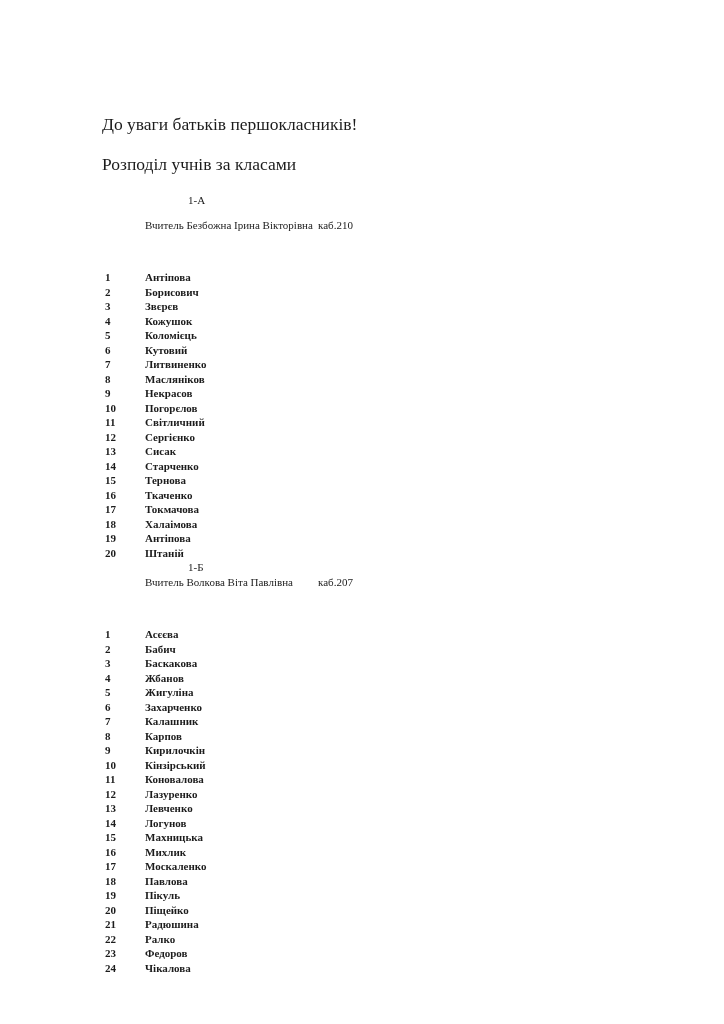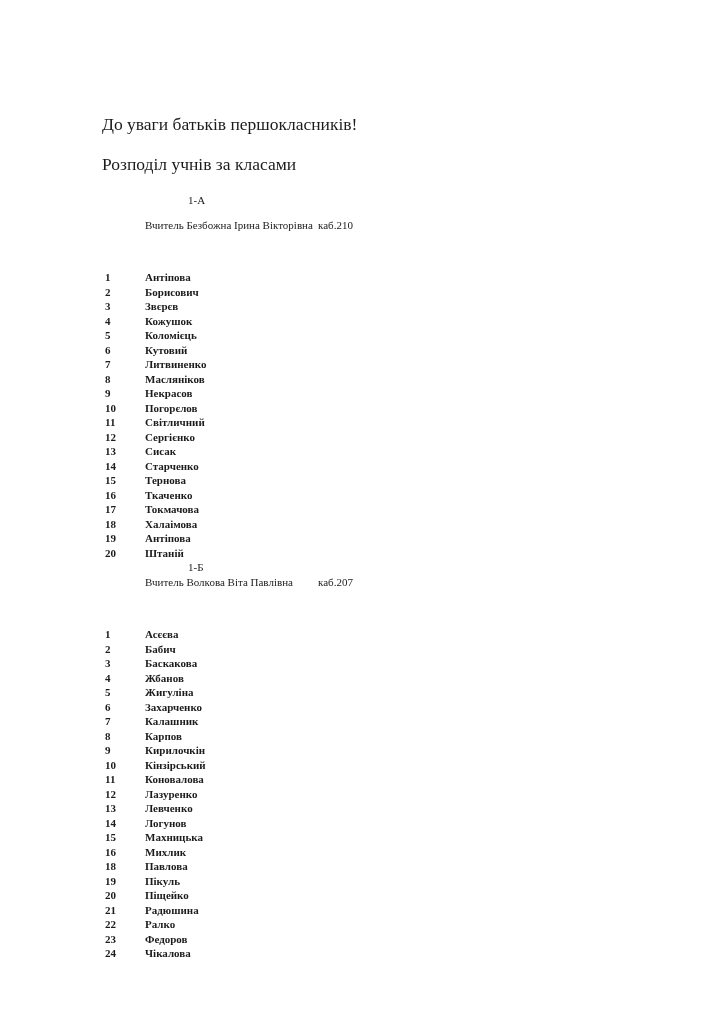--- a/index.html
+++ b/index.html
@@ -134,20 +134,21 @@
       <div class="student-row"><span class="row-num">7</span><span class="row-name">Калашник</span></div>
       <div class="student-row"><span class="row-num">8</span><span class="row-name">Карпов</span></div>
       <div class="student-row"><span class="row-num">9</span><span class="row-name">Кирилочкін</span></div>
       <div class="student-row"><span class="row-num">10</span><span class="row-name">Кінзірський</span></div>
       <div class="student-row"><span class="row-num">11</span><span class="row-name">Коновалова</span></div>
       <div class="student-row"><span class="row-num">12</span><span class="row-name">Лазуренко</span></div>
       <div class="student-row"><span class="row-num">13</span><span class="row-name">Левченко</span></div>
       <div class="student-row"><span class="row-num">14</span><span class="row-name">Логунов</span></div>
       <div class="student-row"><span class="row-num">15</span><span class="row-name">Махницька</span></div>
       <div class="student-row"><span class="row-num">16</span><span class="row-name">Михлик</span></div>
+      <div class="student-row"><span class="row-num">17</span><span class="row-name">Москаленко</span></div>
       <div class="student-row"><span class="row-num">18</span><span class="row-name">Павлова</span></div>
       <div class="student-row"><span class="row-num">19</span><span class="row-name">Пікуль</span></div>
       <div class="student-row"><span class="row-num">20</span><span class="row-name">Піщейко</span></div>
       <div class="student-row"><span class="row-num">21</span><span class="row-name">Радюшина</span></div>
       <div class="student-row"><span class="row-num">22</span><span class="row-name">Ралко</span></div>
       <div class="student-row"><span class="row-num">23</span><span class="row-name">Федоров</span></div>
       <div class="student-row"><span class="row-num">24</span><span class="row-name">Чікалова</span></div>
     </div>
 
 </div>

